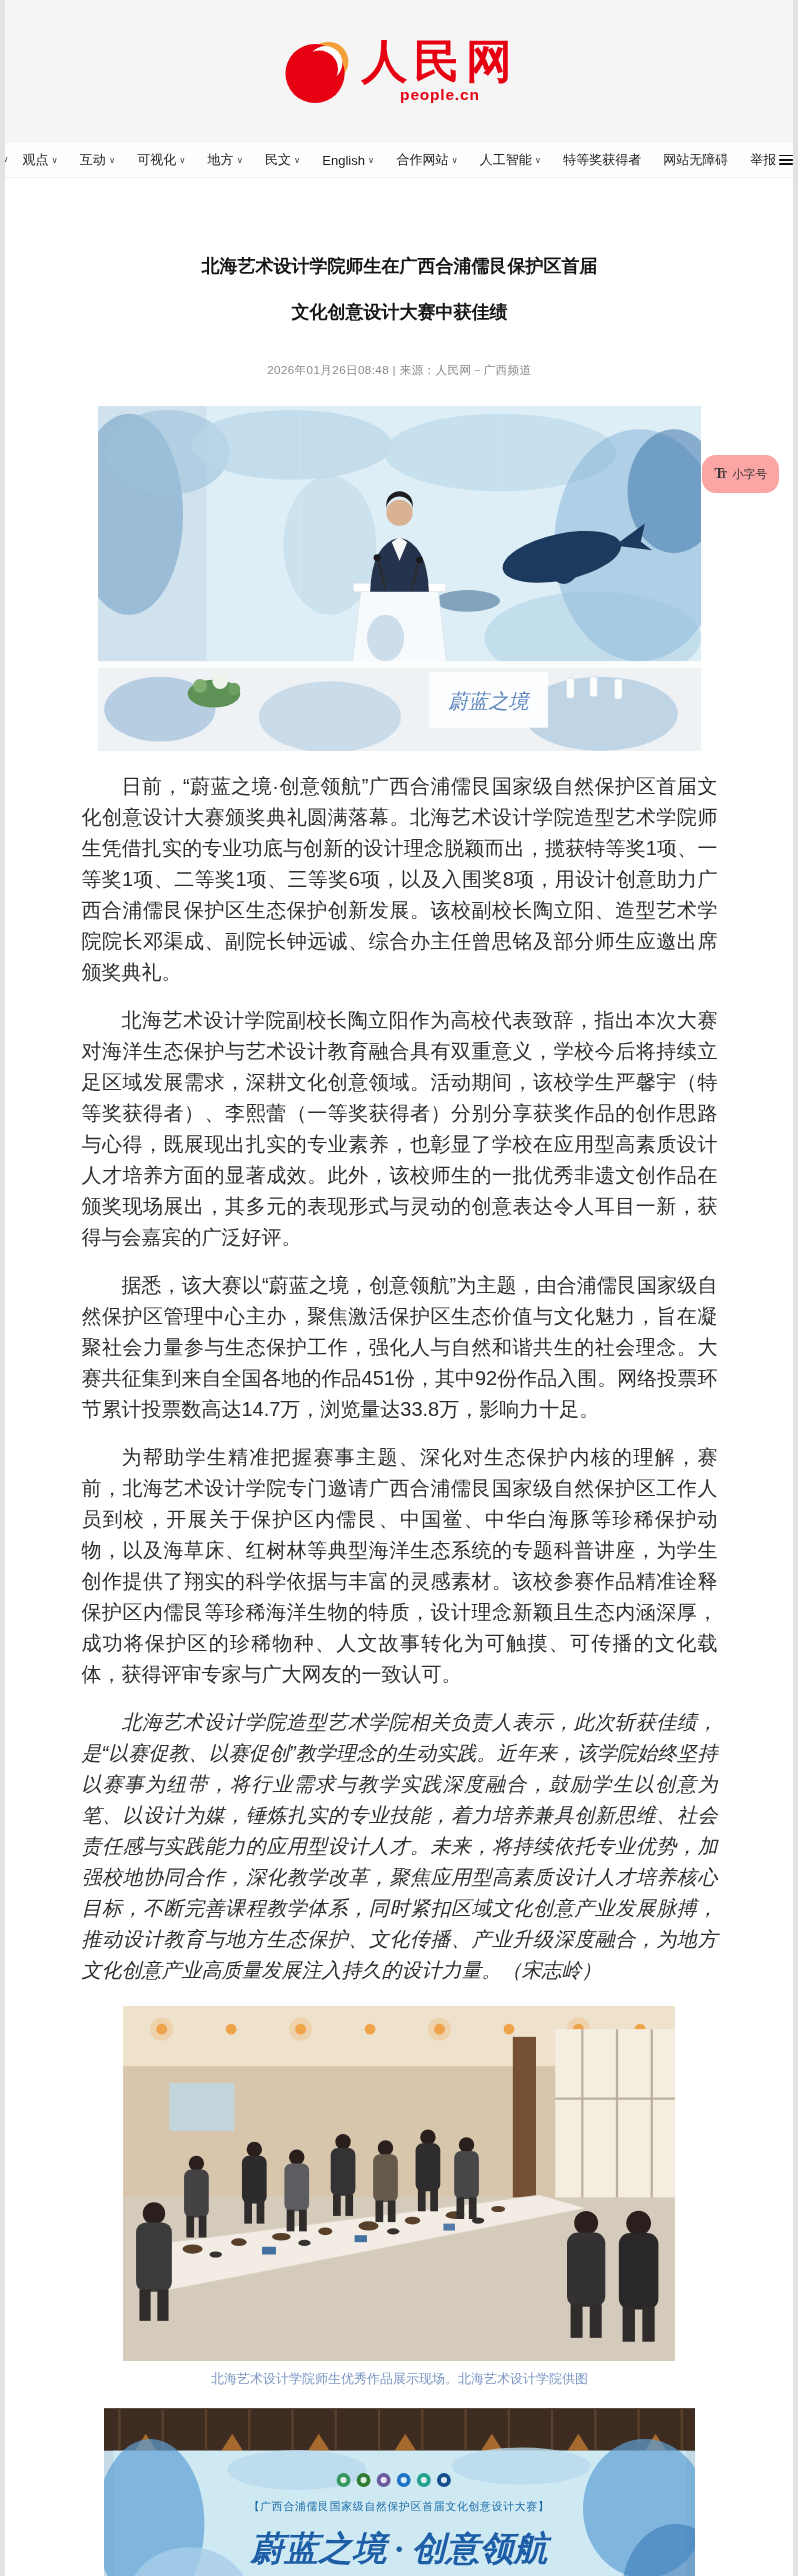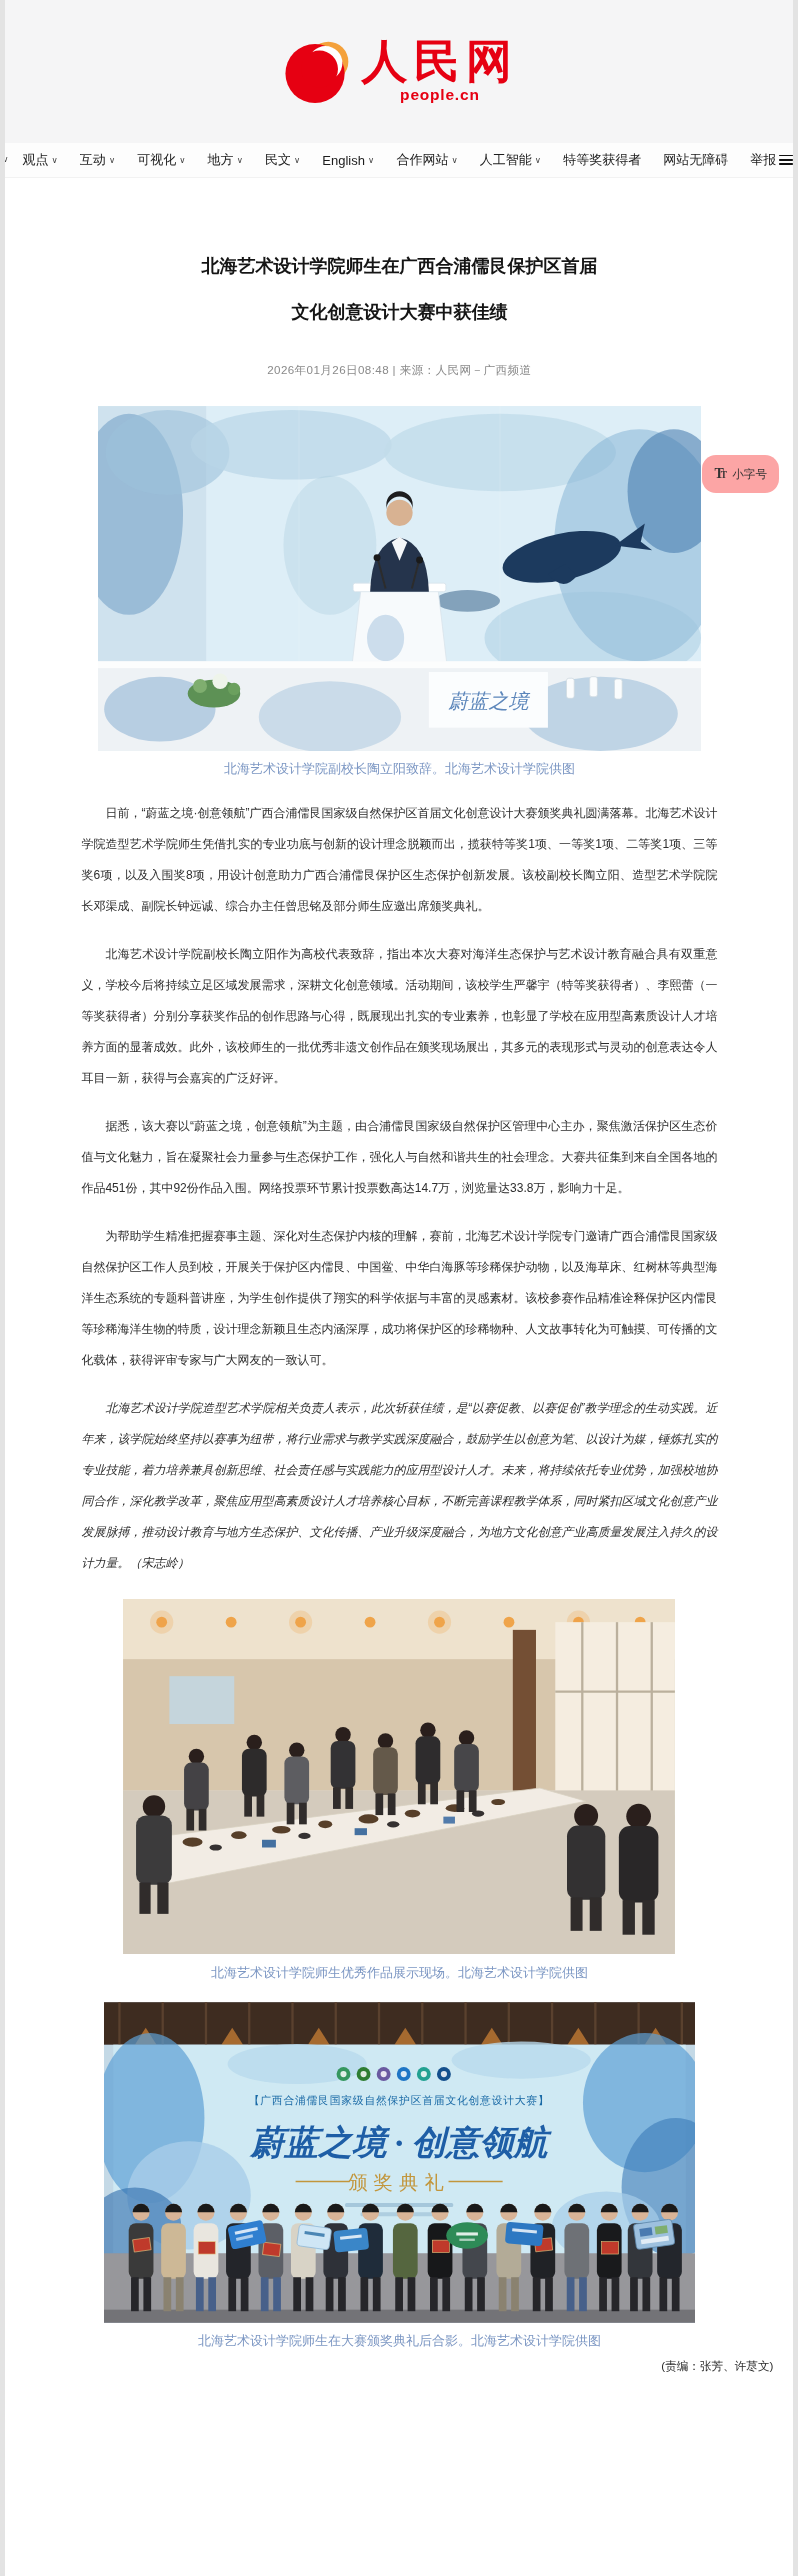--- a/index.html
+++ b/index.html
@@ -76,21 +76,21 @@
   .photo3{margin-top:12.4px;}
   .caption{
     margin:9.3px 46px 20px;
     text-align:center;
     font-family:"Liberation Serif","DejaVu Serif",serif;
     font-size:13px;color:#7b96c3;
   }
   .caption.tight{margin-bottom:4.6px;}
   .article-body{padding:0 76px;margin-top:20px;}
   .para{
-    font-size:12px;line-height:31px;color:#2d2d2d;
+    font-size:20px;line-height:31px;color:#2d2d2d;
     text-align:justify;text-indent:2em;
     margin:0 0 17px;
   }
   .para:last-child{margin-bottom:12px;font-style:italic;}
   .editor-credit{
     text-align:right;
     padding:4.6px 20px 0 0;
     font-size:11.6px;color:#2a2a2a;
     margin-bottom:10.8px;
   }
@@ -212,21 +212,20 @@
           <circle cx="158" cy="356" r="10" fill="#eef4ea"></circle>
           <circle cx="176" cy="366" r="8" fill="#6ba05e"></circle>
         </g>
         <g fill="#fafcfd" stroke="#cfd9e0">
           <rect x="606" y="352" width="10" height="26" rx="3"></rect>
           <rect x="636" y="350" width="10" height="26" rx="3"></rect>
           <rect x="668" y="353" width="10" height="26" rx="3"></rect>
         </g>
       </g>
     </svg>
-    <div class="caption">北海艺术设计学院副校长陶立阳致辞。北海艺术设计学院供图</div>
 
     <div class="article-body">
 
         <p class="para">日前，“蔚蓝之境·创意领航”广西合浦儒艮国家级自然保护区首届文化创意设计大赛颁奖典礼圆满落幕。北海艺术设计学院造型艺术学院师生凭借扎实的专业功底与创新的设计理念脱颖而出，揽获特等奖1项、一等奖1项、二等奖1项、三等奖6项，以及入围奖8项，用设计创意助力广西合浦儒艮保护区生态保护创新发展。该校副校长陶立阳、造型艺术学院院长邓渠成、副院长钟远诚、综合办主任曾思铭及部分师生应邀出席颁奖典礼。</p>
 
         <p class="para">北海艺术设计学院副校长陶立阳作为高校代表致辞，指出本次大赛对海洋生态保护与艺术设计教育融合具有双重意义，学校今后将持续立足区域发展需求，深耕文化创意领域。活动期间，该校学生严馨宇（特等奖获得者）、李熙蕾（一等奖获得者）分别分享获奖作品的创作思路与心得，既展现出扎实的专业素养，也彰显了学校在应用型高素质设计人才培养方面的显著成效。此外，该校师生的一批优秀非遗文创作品在颁奖现场展出，其多元的表现形式与灵动的创意表达令人耳目一新，获得与会嘉宾的广泛好评。</p>
 
         <p class="para">据悉，该大赛以“蔚蓝之境，创意领航”为主题，由合浦儒艮国家级自然保护区管理中心主办，聚焦激活保护区生态价值与文化魅力，旨在凝聚社会力量参与生态保护工作，强化人与自然和谐共生的社会理念。大赛共征集到来自全国各地的作品451份，其中92份作品入围。网络投票环节累计投票数高达14.7万，浏览量达33.8万，影响力十足。</p>
 
         <p class="para">为帮助学生精准把握赛事主题、深化对生态保护内核的理解，赛前，北海艺术设计学院专门邀请广西合浦儒艮国家级自然保护区工作人员到校，开展关于保护区内儒艮、中国鲎、中华白海豚等珍稀保护动物，以及海草床、红树林等典型海洋生态系统的专题科普讲座，为学生创作提供了翔实的科学依据与丰富的灵感素材。该校参赛作品精准诠释保护区内儒艮等珍稀海洋生物的特质，设计理念新颖且生态内涵深厚，成功将保护区的珍稀物种、人文故事转化为可触摸、可传播的文化载体，获得评审专家与广大网友的一致认可。</p>

